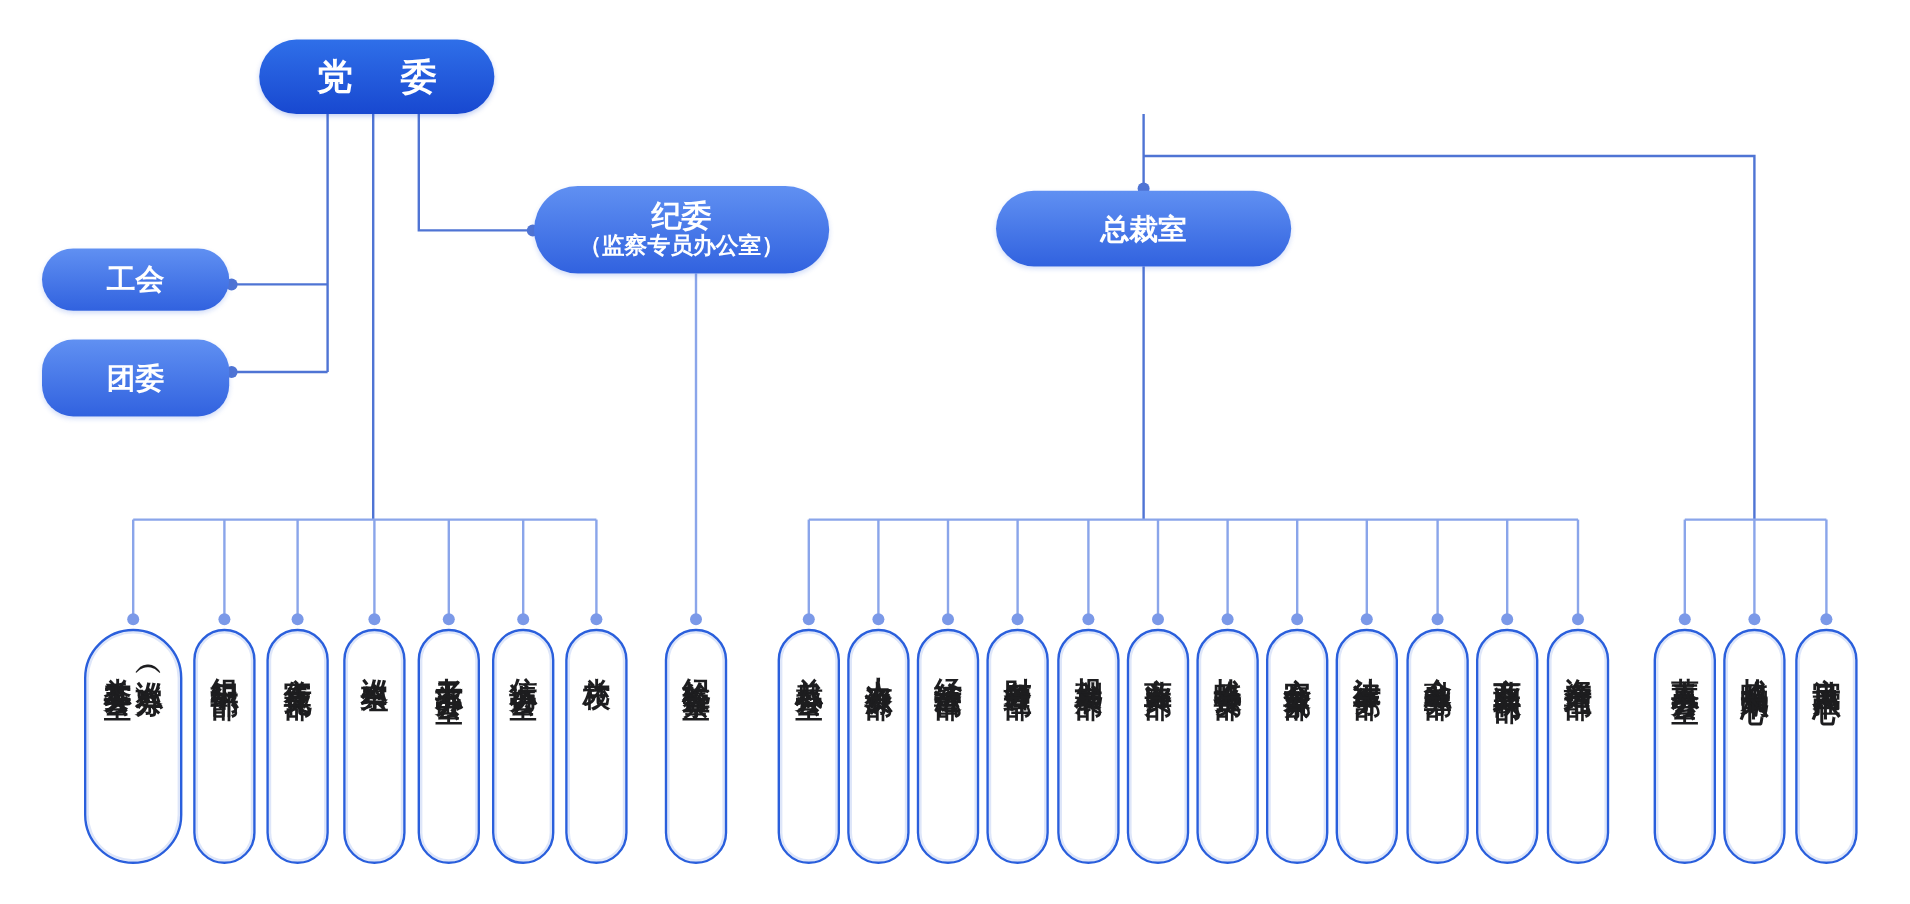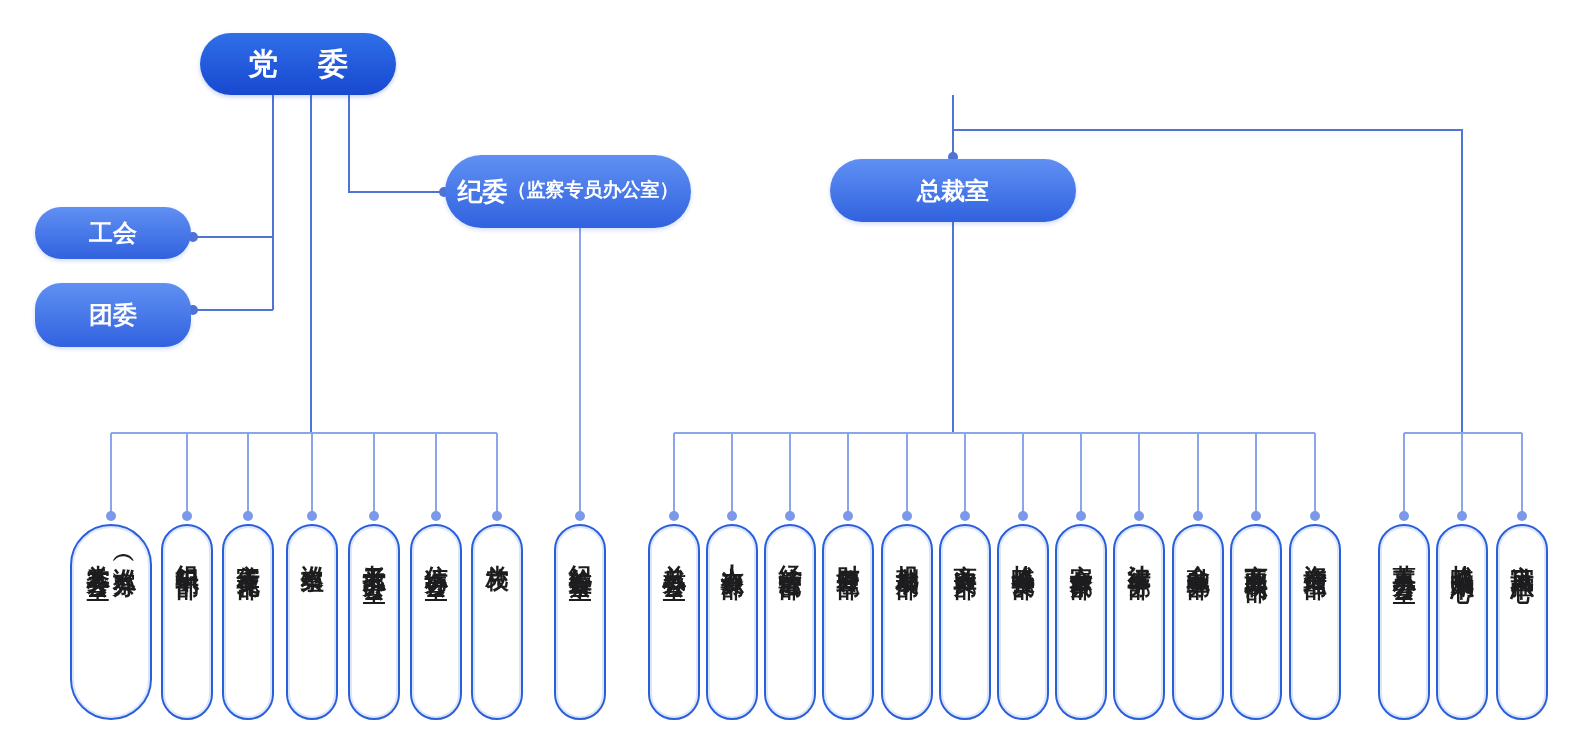--- a/index.html
+++ b/index.html
@@ -21,22 +21,22 @@
     height:62px;border-radius:31px;font-size:30px;
     background:linear-gradient(180deg,#2f6fe9 0%,#1848d0 100%);
     box-shadow:0 2px 4px rgba(24,72,208,0.25);
   }
   .lvl1 .spaced{letter-spacing:40px;margin-right:-40px;}
   .lvl2{
     border-radius:32px;font-size:24px;
     background:linear-gradient(180deg,#6090f2 0%,#3162df 100%);
     box-shadow:0 2px 4px rgba(49,98,223,0.22);
   }
-  .lvl2.twoline{flex-direction:row;line-height:1.15;}
-  .lvl2 .sub{font-size:19px;font-weight:bold;font-family:Liberation Mono, monospace;}
+  .lvl2.twoline{flex-direction:column;line-height:1.15;}
+  .lvl2 .sub{font-size:19px;font-weight:bold;}
   .vbox{
     position:absolute;
     top:524px;height:196px;width:52px;
     background:#ffffff;
     border:2px solid #2a5fdc;
     border-radius:27px;
     box-sizing:border-box;
     display:flex;justify-content:center;align-items:flex-start;
     padding-top:20px;
     box-shadow:inset 0 0 0 2px rgba(138,165,234,0.28);
@@ -121,21 +121,21 @@
       <circle cx="1139" cy="516" r="5"></circle>
         <circle cx="1198" cy="516" r="5"></circle>
       <circle cx="1256" cy="516" r="5"></circle>
         <circle cx="1315" cy="516" r="5"></circle>
       <circle cx="1404" cy="516" r="5"></circle>
         <circle cx="1462" cy="516" r="5"></circle>
       <circle cx="1522" cy="516" r="5"></circle>
     </g>
   </svg>
 
-  <div class="node lvl1" style="left:200px;top:33px;width:196px;align-items:center;">
+  <div class="node lvl1" style="left:216px;top:33px;width:196px;align-items:center;">
     <span class="spaced">党委</span>
   </div>
 
   <div class="node lvl2" style="left:35px;top:207px;width:156px;height:52px;border-radius:26px;">
     <span>工会</span>
   </div>
   <div class="node lvl2" style="left:35px;top:283px;width:156px;height:64px;border-radius:26px;">
     <span>团委</span>
   </div>
   <div class="node lvl2 twoline" style="left:445px;top:155px;width:246px;height:73px;border-radius:37px;font-size:25px;">

